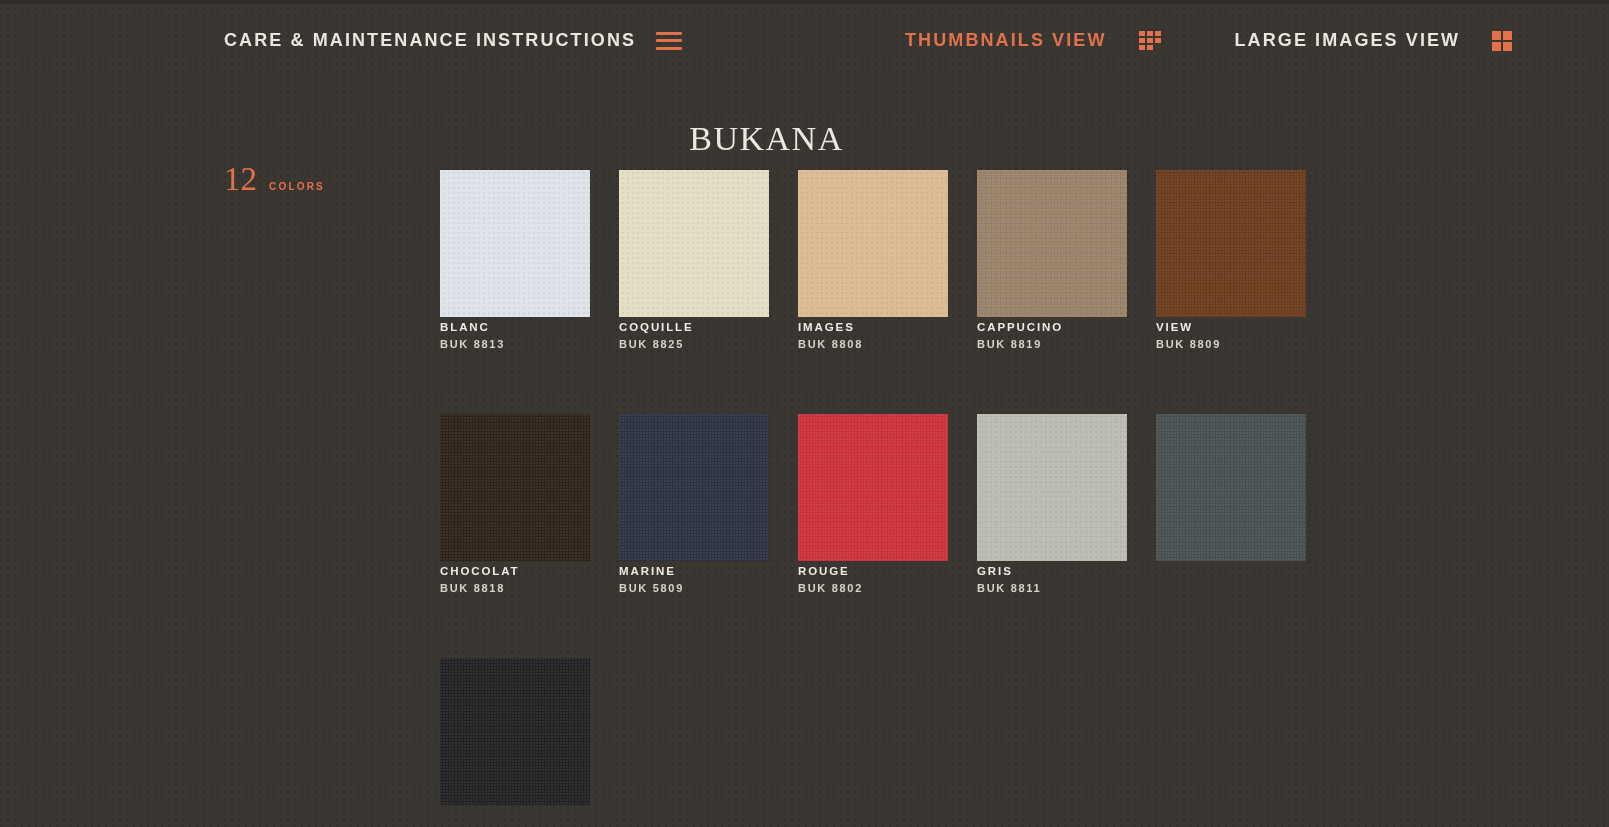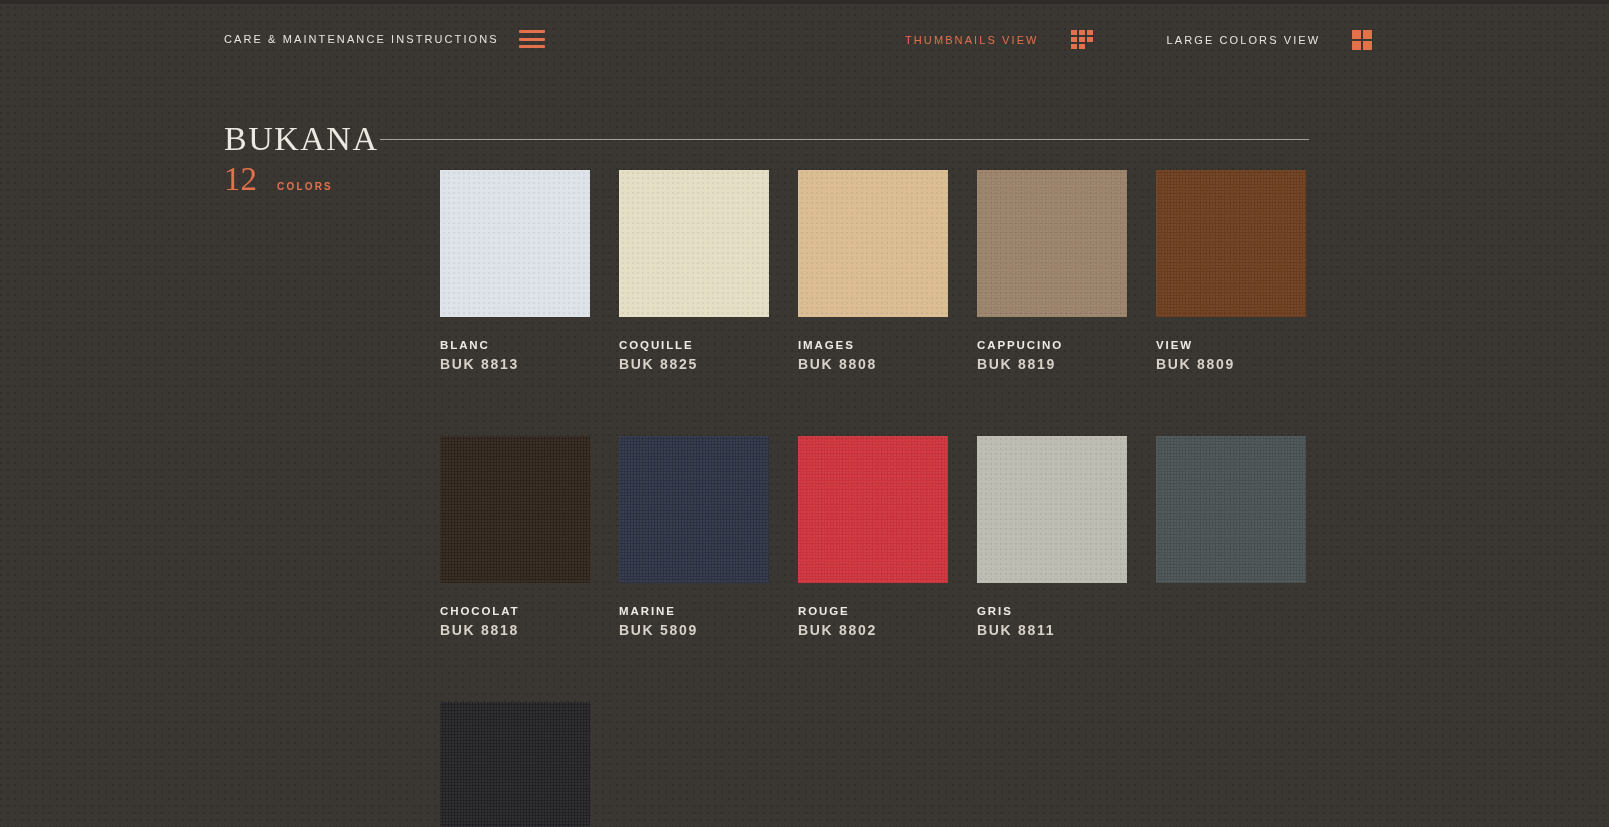--- a/index.html
+++ b/index.html
@@ -50,22 +50,22 @@
   .nav-right {
     position: absolute;
     left: 905px;
     top: 30px;
     display: flex;
     align-items: center;
     gap: 32px;
   }
 
   .nav-label {
-    font-size: 11px;
-    font-weight: normal;
+    font-size: 18px;
+    font-weight: bold;
     letter-spacing: 2.1px;
     color: #e9e5df;
     white-space: nowrap;
     cursor: pointer;
   }
   .nav-label.accent { color: #e2714c; }
 
   
   .hamburger {
     width: 26px;
@@ -110,20 +110,21 @@
 
   
   .title-row {
     position: absolute;
     left: 224px;
     top: 120px;
     width: 1085px;
     display: flex;
     align-items: center;
     gap: 2px;
+    flex-direction: column;
   }
   .collection-title {
     font-family: "Liberation Serif", serif;
     font-size: 34px;
     letter-spacing: 1.5px;
     color: #ece8e1;
     font-weight: normal;
     white-space: nowrap;
   }
   .title-rule {
@@ -132,21 +133,21 @@
     background: #b9b3aa;
     opacity: .85;
   }
 
   .count-row {
     position: absolute;
     left: 224px;
     top: 163px;
     display: flex;
     align-items: baseline;
-    gap: 20px;
+    gap: 12px;
   }
   .count-number {
     font-family: "Liberation Serif", serif;
     font-size: 33px;
     color: #e2714c;
     line-height: 1;
     letter-spacing: 0px;
   }
   .count-word {
     font-size: 10px;
@@ -182,30 +183,30 @@
     position: absolute;
     inset: 0;
     background-image:
       radial-gradient(circle at 1px 1px, rgba(255,255,255,.10) .6px, transparent .9px),
       radial-gradient(circle at 4px 3px, rgba(0,0,0,.09) .6px, transparent .9px);
     background-size: 3px 3px, 5px 5px;
     pointer-events: none;
   }
 
   .swatch-name {
-    margin-top: 22px;
+    margin-top: 4px;
     font-size: 11.5px;
     font-weight: bold;
     letter-spacing: 1.9px;
     color: #efebe4;
     white-space: nowrap;
   }
   .swatch-code {
     margin-top: 5px;
-    font-size: 14px;
+    font-size: 11px;
     font-weight: bold;
     letter-spacing: 1.7px;
     color: #d8d2c9;
     white-space: nowrap;
   }
 </style>
 </head>
 <body>
 
 <div class="top-edge"></div>
@@ -227,21 +228,21 @@
       <i></i>
         <i></i>
         <i></i>
       <i></i>
         <i></i>
         <i></i>
       <i></i>
         <i></i>
         <i class="hide"></i>
     </span>
-    <span class="nav-label" style="margin-left:42px">LARGE COLORS VIEW</span>
+    <span class="nav-label" style="margin-left:42px">LARGE IMAGES VIEW</span>
     <span class="icon-large">
       <i></i>
         <i></i>
         <i></i>
         <i></i>
     </span>
   </div>
 
 </header>
 

